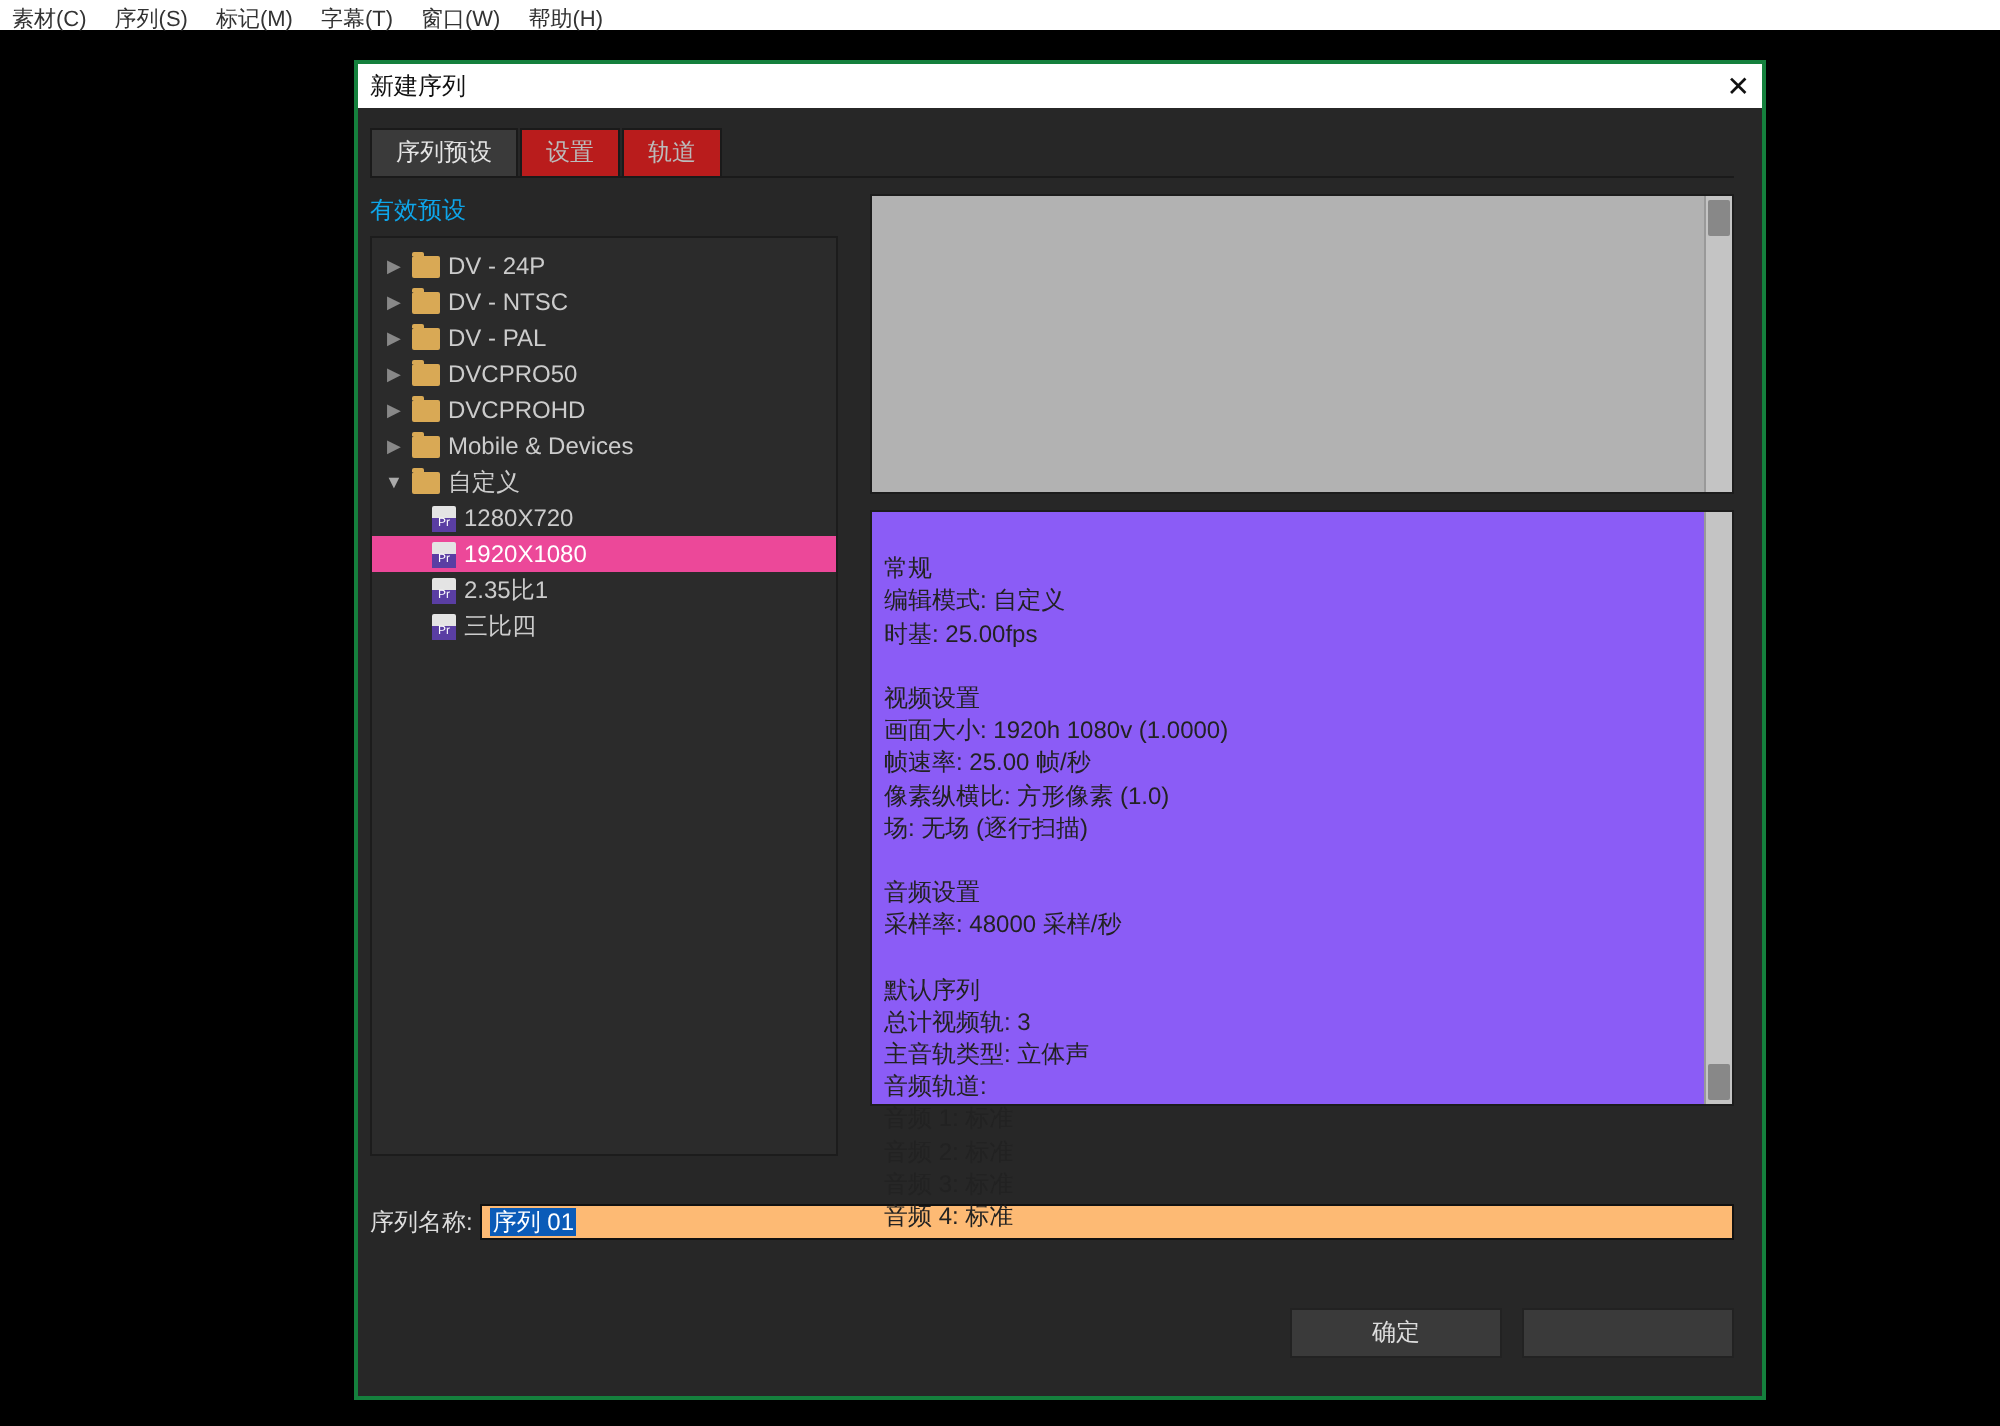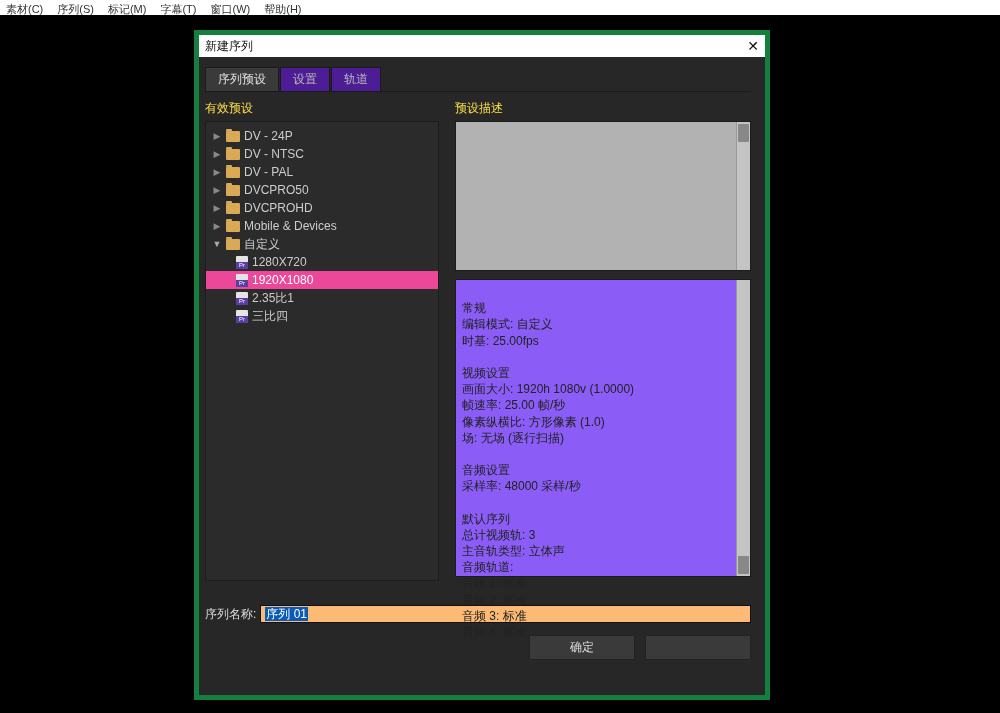--- a/index.html
+++ b/index.html
@@ -2,43 +2,43 @@
 <html><head>
   <meta charset="utf-8">
   <style>
     * { margin: 0; padding: 0; box-sizing: border-box; font-family: "Microsoft YaHei", Arial, sans-serif; }
     body { background: #000; width: 1000px; height: 713px; overflow: hidden; position: relative; }
     
     .menubar { display: flex; gap: 14px; padding: 2px 6px; font-size: 11px; color: #333; background: #fff; height: 15px; }
     .menubar span { cursor: default; }
     
     .dialog {
-      position: absolute; left: 194px; top: 30px; width: 576px; height: 670px;
-      background: #272727; border: 5px solid #15803d;
+      position: absolute; left: 177px; top: 30px; width: 706px; height: 670px;
+      background: #272727; border: 2px solid #15803d;
     }
     .titlebar {
       height: 22px; background: #fff; display: flex; align-items: center;
       justify-content: space-between; padding: 0 6px; font-size: 12px; color: #111;
     }
     .titlebar .close { font-size: 14px; cursor: default; }
     
     .dialog-body { padding: 10px 14px 8px 6px; }
     
     .tabs { display: flex; border-bottom: 1px solid #1a1a1a; }
     .tab {
-      padding: 3px 12px; font-size: 12px; color: #bbb; background: #4c1d95;
+      padding: 3px 12px; font-size: 12px; color: #bbb; background: #b91c1c;
       border: 1px solid #1a1a1a; border-bottom: none; margin-right: 1px; cursor: default;
     }
     .tab.active { background: #3a3a3a; color: #e4e4e4; }
     
     .columns { display: flex; gap: 16px; margin-top: 8px; }
     .col-left { width: 234px; }
     .col-right { flex: 1; }
     
-    .section-label { font-size: 12px; color: #fde047; margin-bottom: 4px; }
+    .section-label { font-size: 12px; color: #0ea5e9; margin-bottom: 4px; }
     
     .preset-tree {
       height: 460px; border: 1px solid #1c1c1c; background: #2b2b2b;
       padding: 5px 0; overflow: hidden;
     }
     .tree-item {
       display: flex; align-items: center; height: 18px; font-size: 12px;
       color: #ccc; padding-left: 6px; cursor: default; gap: 4px;
     }
     .tree-item.selected { background: #ec4899; color: #fff; }
@@ -93,21 +93,21 @@
     .name-row { display: flex; align-items: flex-end; margin-top: 24px; gap: 4px; }
     .name-label { font-size: 12px; color: #ddd; }
     .name-input {
       flex: 1; height: 18px; background: #fdba74; border: 1px solid #111;
       color: #fff; font-size: 12px; padding: 0 4px;
     }
     .name-input .selected-text {
       background: #0a5bb8; color: #fff; padding: 0 1px;
     }
     
-    .bottom-btns { display: flex; justify-content: flex-end; gap: 10px; margin-top: 12px; }
+    .bottom-btns { display: flex; justify-content: flex-end; gap: 10px; margin-top: 34px; }
     .ok-btn { width: 106px; padding: 3px 0; }
     .cancel-btn { width: 106px; padding: 3px 0; }
   </style>
 </head>
 <body>
 
 <div class="menubar">
   <span>素材(C)</span>
   <span>序列(S)</span>
   <span>标记(M)</span>
@@ -180,21 +180,20 @@
               <span>2.35比1</span>
             </div>
           <div class="tree-item indent1">
               <span class="file-icon"></span>
               <span>三比四</span>
             </div>
         </div>
       </div>
 
       <div class="col-right">
-        <div class="section-label">预设描述</div>
         <div class="desc-box">
           <div class="scrollbar">
               <div class="thumb"></div>
             </div>
         </div>
         <div class="details-box">
           <span>常规
  编辑模式: 自定义
  时基: 25.00fps
 

